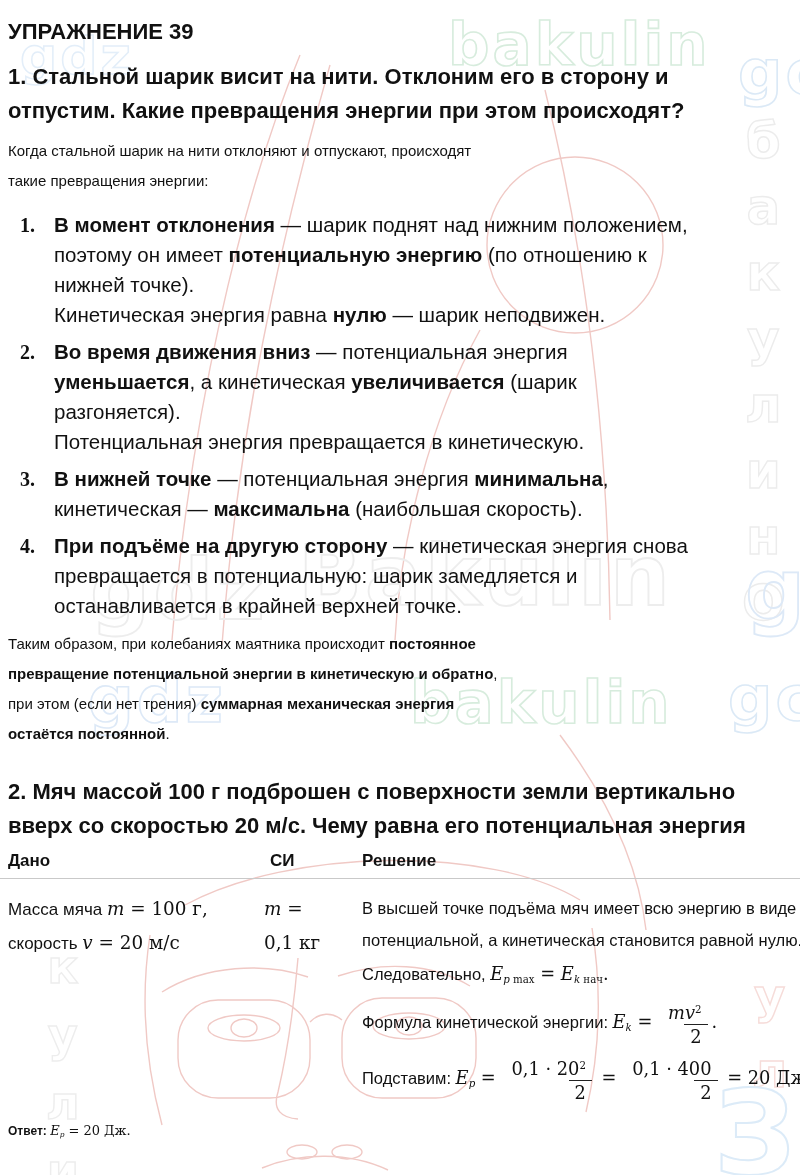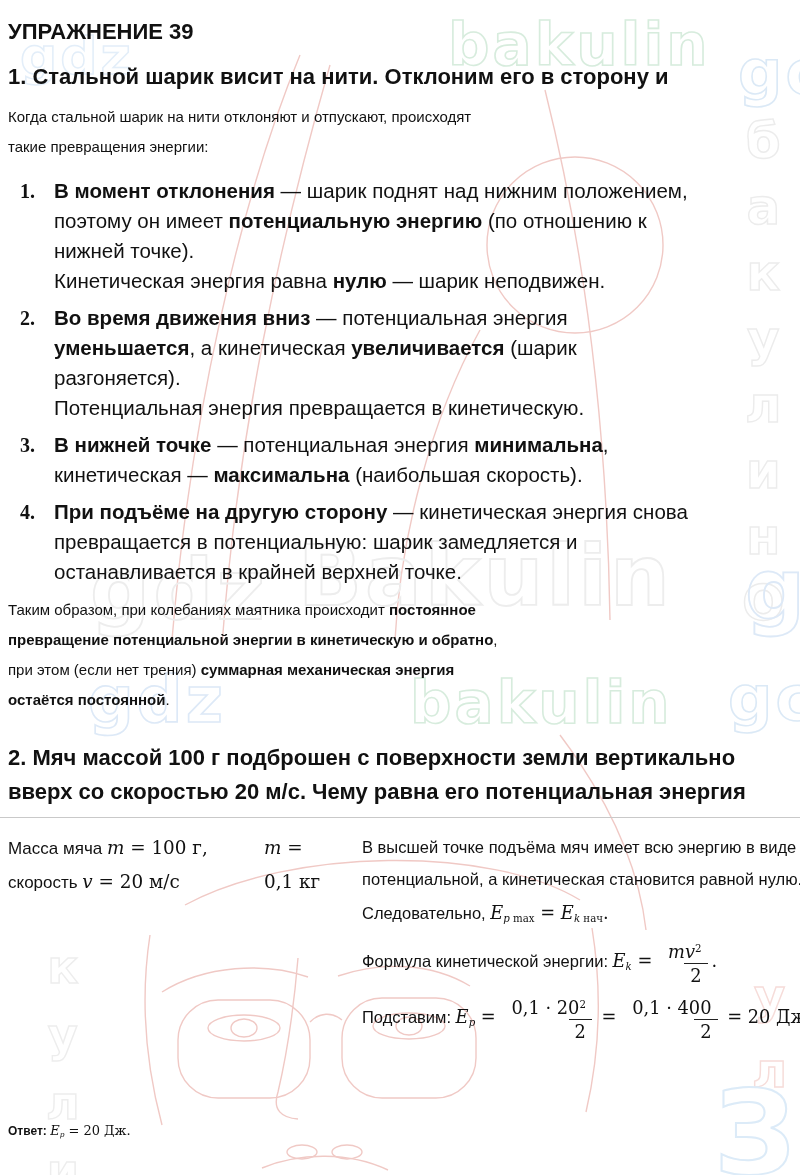--- a/index.html
+++ b/index.html
@@ -146,21 +146,21 @@
       <span>у</span>
       <span>л</span>
     </div>
   <div class="wm wm-br-digit">З</div>
 </div>
 
 <div class="content">
 
   <div class="page-title">УПРАЖНЕНИЕ 39</div>
 
-  <div class="q-heading"><span>1. Стальной шарик висит на нити. Отклоним его в сторону и</span><br></div>
+  <div class="q-heading"><span>1. Стальной шарик висит на нити. Отклоним его в сторону и</span><br><span>отпустим. Какие превращения энергии при этом происходят?</span></div>
 
   <div class="para"><span>Когда стальной шарик на нити отклоняют и отпускают, происходят</span><br><span>такие превращения энергии:</span></div>
 
   <div class="list">
     <div class="li">
       <span class="num">1.</span>
       <div class="itext"><span class="b">В момент отклонения</span><span> — шарик поднят над нижним положением,</span><br><span>поэтому он имеет </span><span class="b">потенциальную энергию</span><span> (по отношению к</span><br><span>нижней точке).</span><br><span>Кинетическая энергия равна </span><span class="b">нулю</span><span> — шарик неподвижен.</span></div>
     </div>
     <div class="li">
       <span class="num">2.</span>
@@ -174,20 +174,25 @@
       <span class="num">4.</span>
       <div class="itext"><span class="b">При подъёме на другую сторону</span><span> — кинетическая энергия снова</span><br><span>превращается в потенциальную: шарик замедляется и</span><br><span>останавливается в крайней верхней точке.</span></div>
     </div>
   </div>
 
   <div class="para summary"><span>Таким образом, при колебаниях маятника происходит </span><span class="b">постоянное</span><br><span class="b">превращение потенциальной энергии в кинетическую и обратно</span><span>,</span><br><span>при этом (если нет трения) </span><span class="b">суммарная механическая энергия</span><br><span class="b">остаётся постоянной</span><span>.</span></div>
 
   <div class="q-heading q2-heading"><span>2. Мяч массой 100 г подброшен с поверхности земли вертикально</span><br><span>вверх со скоростью 20 м/с. Чему равна его потенциальная энергия</span><br></div>
 
   <div class="tbl">
+    <div class="trow thead">
+      <div class="c1">Дано</div>
+      <div class="c2">СИ</div>
+      <div class="c3">Решение</div>
+    </div>
     <div class="divider"></div>
     <div class="trow tbody">
       <div class="c1 given">
         <p><span>Масса мяча </span><span class="mv">m</span><span class="mm"> = 100 г,</span></p>
         <p><span>скорость </span><span class="mv">v</span><span class="mm"> = 20 м/с</span></p>
       </div>
       <div class="c2 si">
         <p><span class="mv">m</span><span class="mm"> =</span></p>
         <p><span class="mm">0,1 кг</span></p>
       </div>

